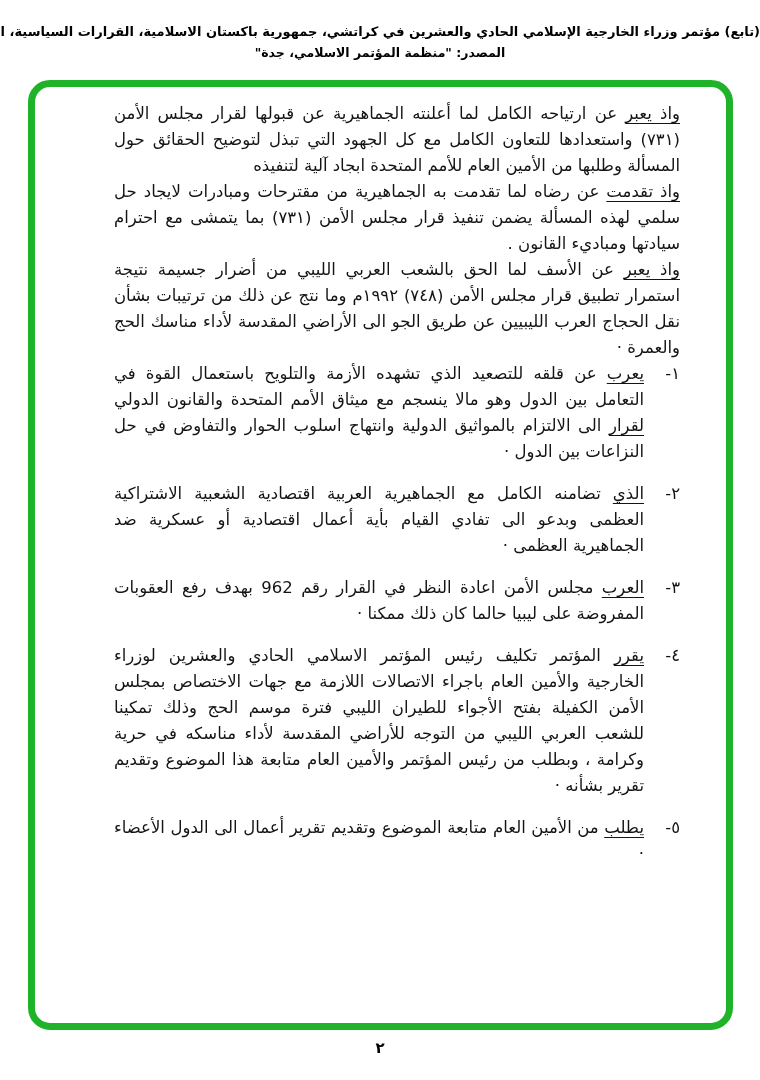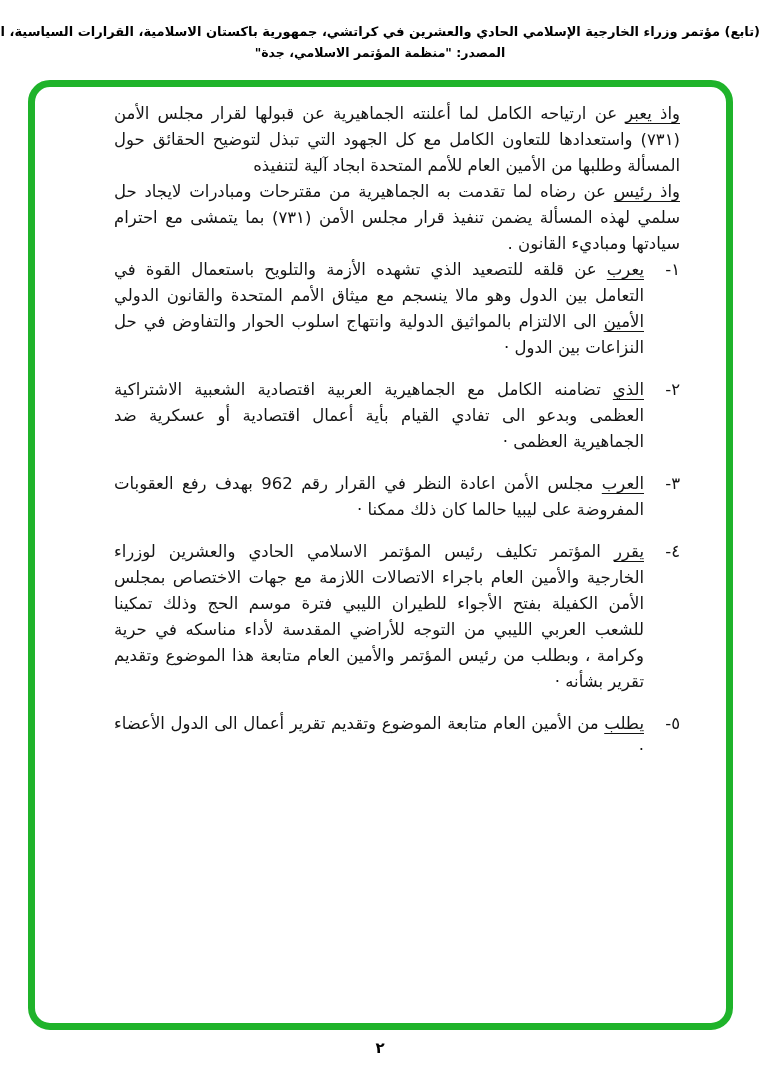--- a/index.html
+++ b/index.html
@@ -84,26 +84,27 @@
 <div class="doc-header">
   <div class="line1">(تابع) مؤتمر وزراء الخارجية الإسلامي الحادي والعشرين في كراتشي، جمهورية باكستان الاسلامية، القرارات السياسية، القرار الرقم ٢١/١٤-س</div>
   <div class="line2">المصدر: "منظمة المؤتمر الاسلامي، جدة"</div>
 </div>
 
 <div class="green-box" style="border-color: rgb(31, 179, 42);">
   <div class="content">
 
     <p class="preamble-p"><span class="u">واذ يعبر</span><span> عن ارتياحه الكامل لما أعلنته الجماهيرية عن قبولها لقرار مجلس الأمن (٧٣١) واستعدادها للتعاون الكامل مع كل الجهود التي تبذل لتوضيح الحقائق حول المسألة وطلبها من الأمين العام للأمم المتحدة ابجاد آلية لتنفيذه</span></p>
 
-    <p class="preamble-p"><span class="u">واذ رئيس</span><span> عن رضاه لما تقدمت به الجماهيرية من مقترحات ومبادرات لايجاد حل سلمي لهذه المسألة يضمن تنفيذ قرار مجلس الأمن (٧٣١) بما يتمشى مع احترام سيادتها ومباديء القانون .</span></p>
+    <p class="preamble-p"><span class="u">واذ تقدمت</span><span> عن رضاه لما تقدمت به الجماهيرية من مقترحات ومبادرات لايجاد حل سلمي لهذه المسألة يضمن تنفيذ قرار مجلس الأمن (٧٣١) بما يتمشى مع احترام سيادتها ومباديء القانون .</span></p>
 
+    <p class="preamble-p"><span class="u">واذ يعبر</span><span> عن الأسف لما الحق بالشعب العربي الليبي من أضرار جسيمة نتيجة استمرار تطبيق قرار مجلس الأمن (٧٤٨) ١٩٩٢م وما نتج عن ذلك من ترتيبات بشأن نقل الحجاج العرب الليبيين عن طريق الجو الى الأراضي المقدسة لأداء مناسك الحج والعمرة ·</span></p>
 
     <div class="item">
       <span class="num">١-</span>
-      <p class="itext"><span class="u">يعرب</span><span> عن قلقه للتصعيد الذي تشهده الأزمة والتلويح باستعمال القوة في التعامل بين الدول وهو مالا ينسجم مع ميثاق الأمم المتحدة والقانون الدولي </span><span class="u">الأمين</span><span> الى الالتزام بالمواثيق الدولية وانتهاج اسلوب الحوار والتفاوض في حل النزاعات بين الدول ·</span></p>
+      <p class="itext"><span class="u">يعرب</span><span> عن قلقه للتصعيد الذي تشهده الأزمة والتلويح باستعمال القوة في التعامل بين الدول وهو مالا ينسجم مع ميثاق الأمم المتحدة والقانون الدولي </span><span class="u">لقرار</span><span> الى الالتزام بالمواثيق الدولية وانتهاج اسلوب الحوار والتفاوض في حل النزاعات بين الدول ·</span></p>
     </div>
 
     <div class="item">
       <span class="num">٢-</span>
       <p class="itext"><span class="u">الذي</span><span> تضامنه الكامل مع الجماهيرية العربية اقتصادية الشعبية الاشتراكية العظمى وبدعو الى تفادي القيام بأية أعمال اقتصادية أو عسكرية ضد الجماهيرية العظمى ·</span></p>
     </div>
 
     <div class="item">
       <span class="num">٣-</span>
       <p class="itext"><span class="u">العرب</span><span> مجلس الأمن اعادة النظر في القرار رقم 962 بهدف رفع العقوبات المفروضة على ليبيا حالما كان ذلك ممكنا ·</span></p>

